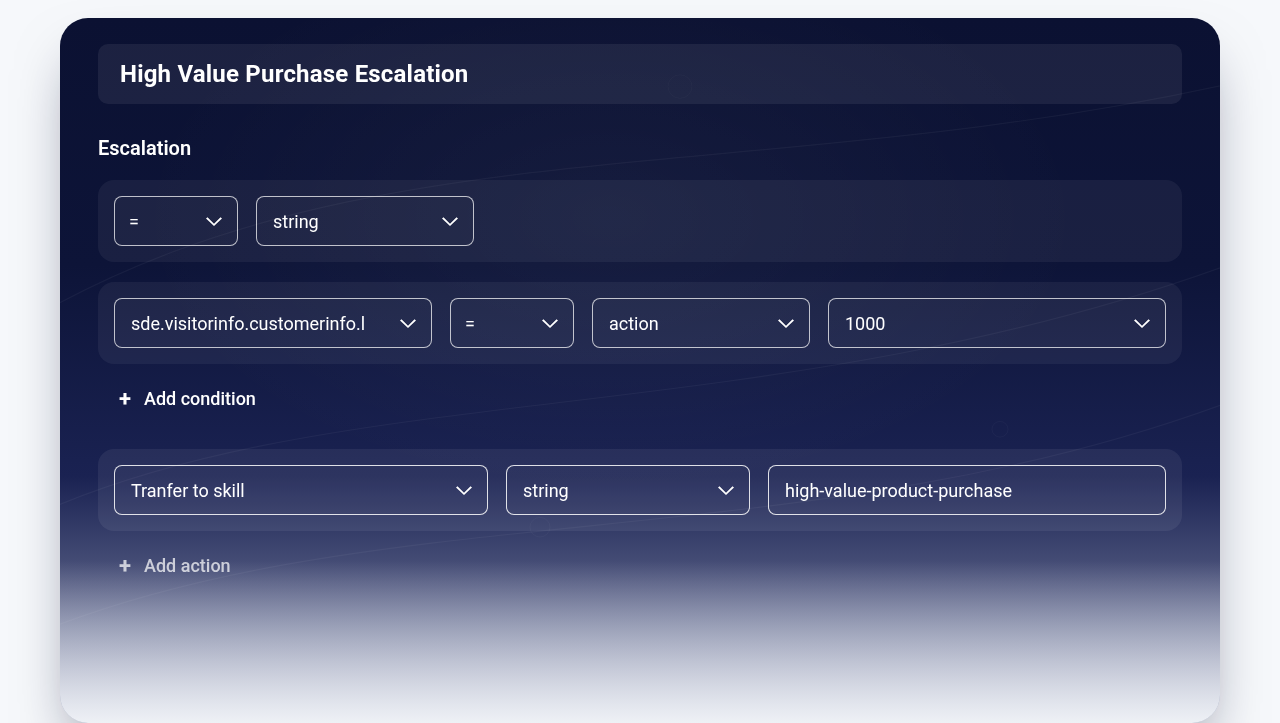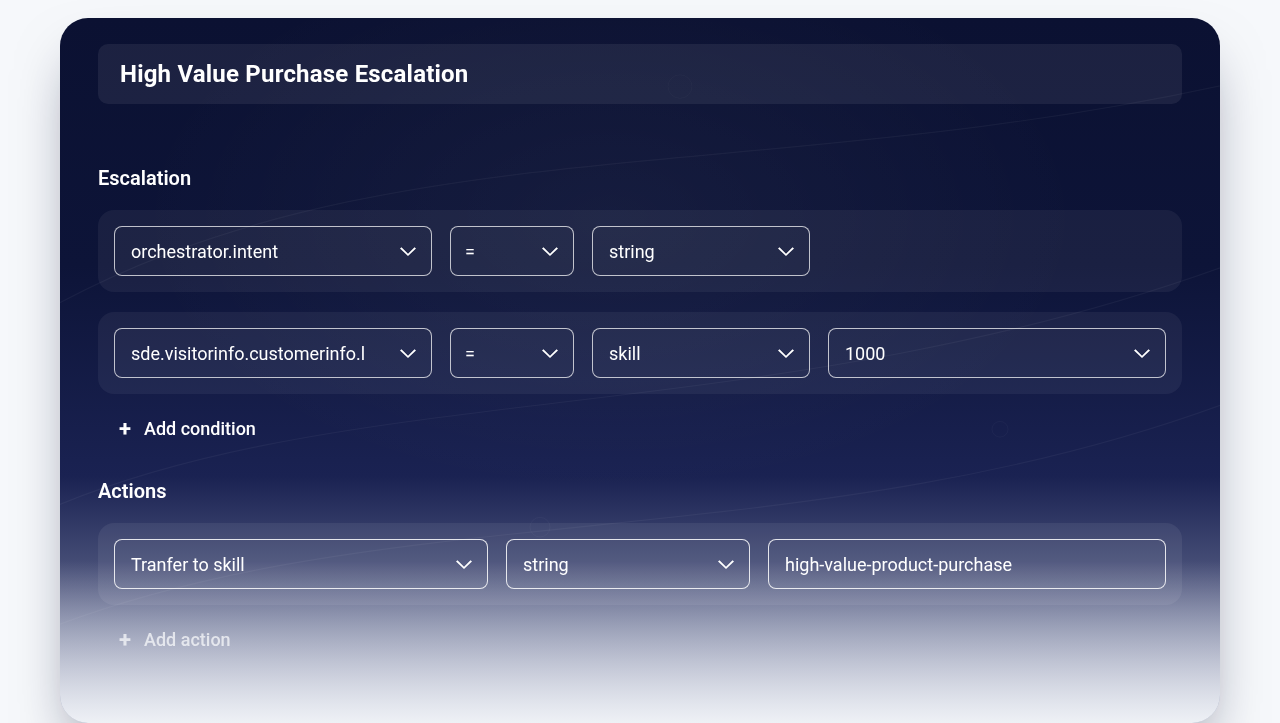--- a/index.html
+++ b/index.html
@@ -29,21 +29,21 @@
   .curve {
     position: absolute; inset: 0; pointer-events: none; opacity: 0.25;
   }
   .curve svg { width: 100%; height: 100%; }
   .curve path { fill: none; stroke: rgba(255,255,255,0.18); stroke-width: 1.2; }
 
   .title-bar {
     background: rgba(255,255,255,0.07);
     border-radius: 10px;
     padding: 16px 22px;
-    margin-bottom: 62px;
+    margin-bottom: 32px;
   }
   .title-bar h1 {
     font-size: 24px;
     font-weight: 700;
     letter-spacing: 0.2px;
     color: #ffffff;
   }
 
   .section-label {
     font-size: 20px;
@@ -155,28 +155,20 @@
     </svg>
   </div>
 
   <div class="title-bar">
     <h1>High Value Purchase Escalation</h1>
   </div>
 
   <div class="section-label">Escalation</div>
 
   <div class="row-container">
-    <div class="field w-attr">
-      <span>orchestrator.intent</span>
-      <span class="chev">
-          <svg viewBox="0 0 16 10">
-            <path d="M1.5 1.2 L8 7.8 L14.5 1.2 L16 2.6 L8 10 L0 2.6 Z"></path>
-          </svg>
-        </span>
-    </div>
     <div class="field w-op">
       <span>=</span>
       <span class="chev">
           <svg viewBox="0 0 16 10">
             <path d="M1.5 1.2 L8 7.8 L14.5 1.2 L16 2.6 L8 10 L0 2.6 Z"></path>
           </svg>
         </span>
     </div>
     <div class="field w-type">
       <span>string</span>
@@ -199,21 +191,21 @@
     </div>
     <div class="field w-op">
       <span>=</span>
       <span class="chev">
           <svg viewBox="0 0 16 10">
             <path d="M1.5 1.2 L8 7.8 L14.5 1.2 L16 2.6 L8 10 L0 2.6 Z"></path>
           </svg>
         </span>
     </div>
     <div class="field w-type">
-      <span>skill</span>
+      <span>action</span>
       <span class="chev">
           <svg viewBox="0 0 16 10">
             <path d="M1.5 1.2 L8 7.8 L14.5 1.2 L16 2.6 L8 10 L0 2.6 Z"></path>
           </svg>
         </span>
     </div>
     <div class="field w-val">
       <span>1000</span>
       <span class="chev">
           <svg viewBox="0 0 16 10">
@@ -222,21 +214,20 @@
         </span>
     </div>
   </div>
 
   <div class="add-row">
     <span class="plus">+</span>
     <span>Add condition</span>
   </div>
 
   <div class="lower-zone">
-    <div class="section-label">Actions</div>
 
     <div class="row-container">
       <div class="field w-action">
         <span>Tranfer to skill</span>
         <span class="chev">
             <svg viewBox="0 0 16 10">
               <path d="M1.5 1.2 L8 7.8 L14.5 1.2 L16 2.6 L8 10 L0 2.6 Z"></path>
             </svg>
           </span>
       </div>

